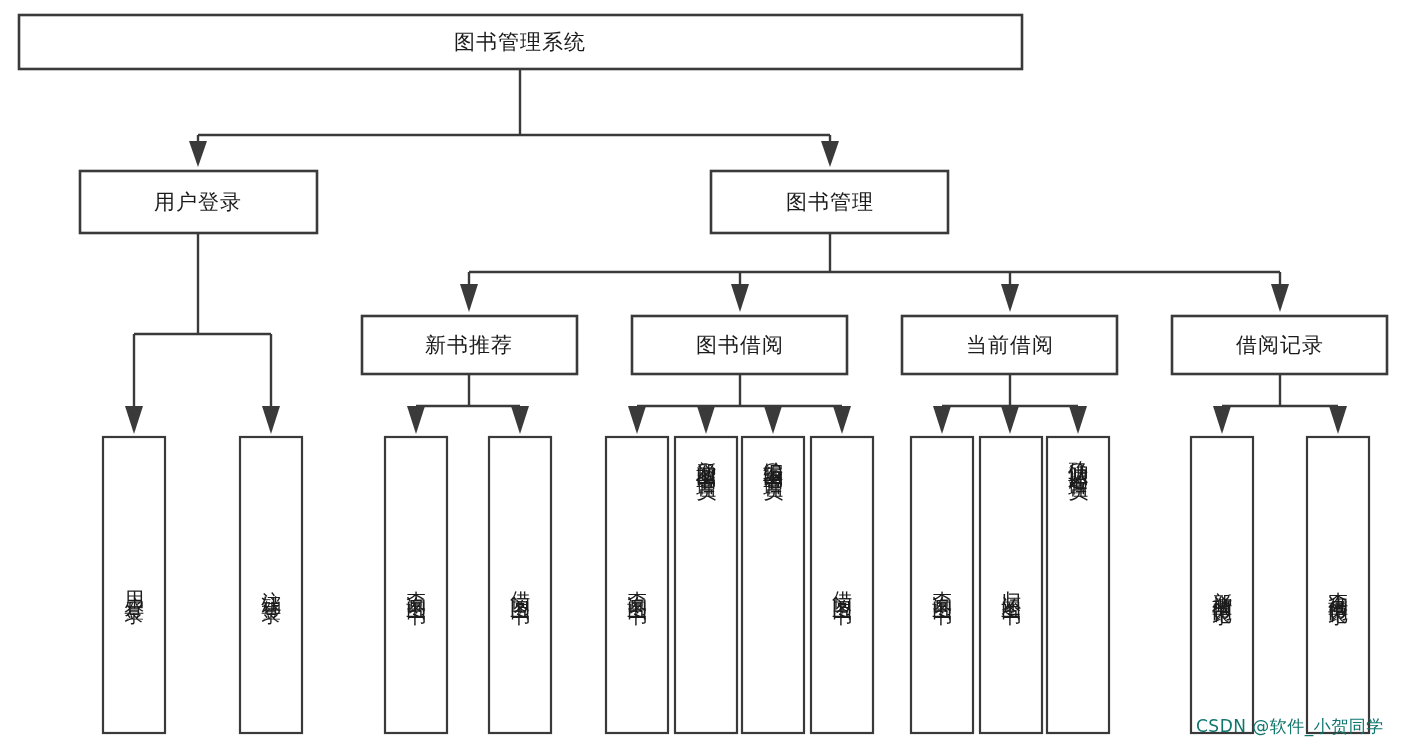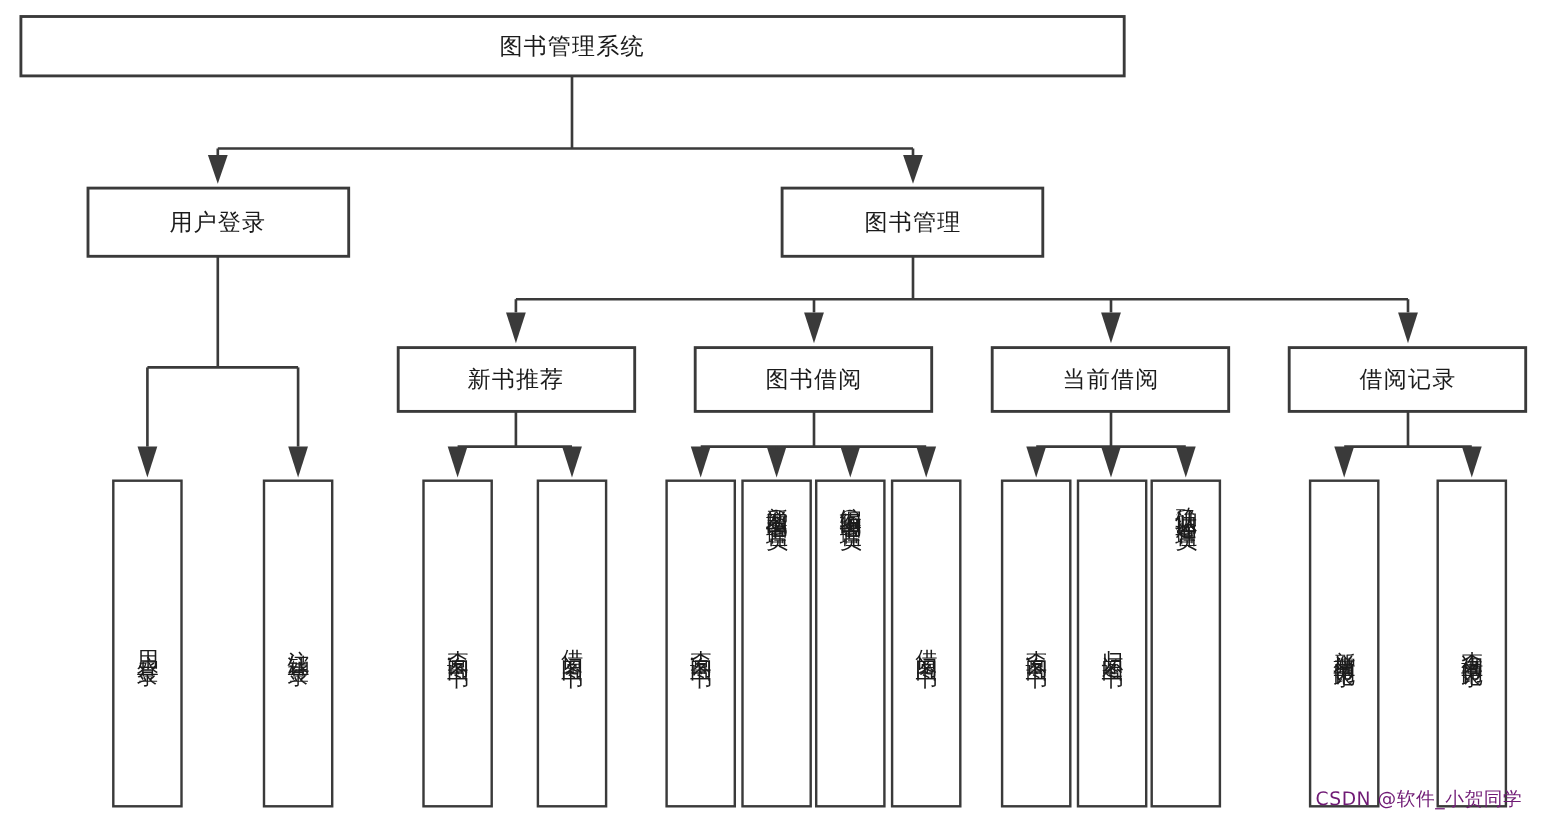--- a/index.html
+++ b/index.html
@@ -71,21 +71,21 @@
     line-height: 1.38;
     color: #1b1b1b;
     letter-spacing: 5px;
     white-space: nowrap;
     text-align: center;
   }
   .watermark {
     position: absolute;
     font-family: "DejaVu Sans", "Liberation Sans", sans-serif;
     font-size: 17px;
-    color: #701a75;
+    color: #0f766e;
     white-space: nowrap;
     letter-spacing: 0.5px;
   }
 </style>
 </head>
 <body>
 
 <div id="diagram-root">
 
   <svg class="diagram-canvas" viewBox="0 0 1405 747" xmlns="http://www.w3.org/2000/svg">

